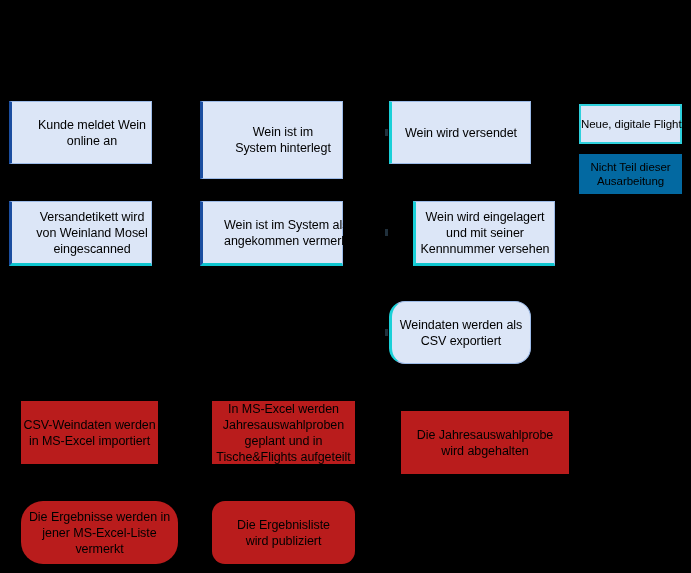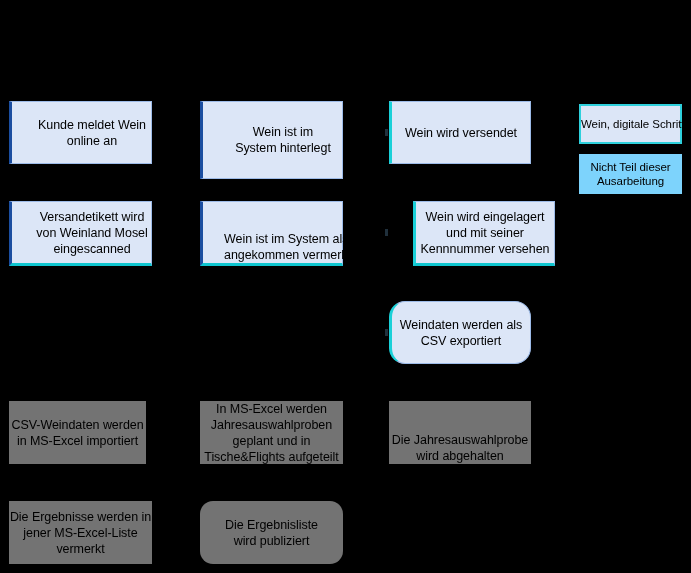--- a/index.html
+++ b/index.html
@@ -47,32 +47,33 @@
   
   .n-blue.accent-left-cyan {
     border-left: 3px solid #1ad0d8;
   }
   
   .n-blue.accent-bottom-cyan {
     border-bottom: 3px solid #0ec6d0;
   }
   
   .n-white {
-    background: #737373;
+    background: #b91c1c;
     border: none;
+    margin-left: 12px;
   }
   
   .n-legend-blue {
     background: #dce6f7;
     border: 2px solid #2ed0dc;
     font-size: 11.5px;
     line-height: 14px;
   }
   .n-legend-white {
-    background: #7dd3fc;
+    background: #0369a1;
     border: none;
     font-size: 11.5px;
     line-height: 14px;
   }
   
   .tick {
     position: absolute;
     width: 3px;
     height: 7px;
     background: #20303c;
@@ -88,29 +89,29 @@
   </div>
 
   <div class="node n-blue accent-left-blue accent-bottom-cyan" style="left:9px; top:201px; width:143px; height:65px;justify-content:flex-end;">
     <span class="label">Versandetikett wird<br>von Weinland Mosel<br>eingescanned</span>
   </div>
 
   <div class="node n-white" style="left:9px; top:401px; width:137px; height:63px;">
     <span class="label">CSV-Weindaten werden<br>in MS-Excel importiert</span>
   </div>
 
-  <div class="node n-white" style="left:9px; top:501px; width:143px; height:63px;">
+  <div class="node n-white" style="left:9px; top:501px; width:157px; height:63px;border-radius:22px;">
     <span class="label">Die Ergebnisse werden in<br>jener MS-Excel-Liste<br>vermerkt</span>
   </div>
 
   <div class="node n-blue accent-left-blue" style="left:200px; top:101px; width:143px; height:78px;">
     <span class="label">Wein ist im<br>System hinterlegt</span>
   </div>
 
-  <div class="node n-blue accent-left-blue accent-bottom-cyan" style="left:200px; top:201px; width:143px; height:65px;align-items:flex-end;">
+  <div class="node n-blue accent-left-blue accent-bottom-cyan" style="left:200px; top:201px; width:143px; height:65px;">
     <span class="label">Wein ist im System als<br>angekommen vermerkt</span>
   </div>
 
   <div class="node n-white" style="left:200px; top:401px; width:143px; height:63px;">
     <span class="label">In MS-Excel werden<br>Jahresauswahlproben<br>geplant und in<br>Tische&amp;Flights aufgeteilt</span>
   </div>
 
   <div class="node n-white" style="left:200px; top:501px; width:143px; height:63px;border-radius:13px;">
     <span class="label">Die Ergebnisliste<br>wird publiziert</span>
   </div>
@@ -123,25 +124,25 @@
   <div class="tick" style="left:385px; top:229px;"></div>
   <div class="node n-blue accent-left-cyan accent-bottom-cyan" style="left:389px; top:201px; width:142px; height:65px;margin-left:24px;">
     <span class="label">Wein wird eingelagert<br>und mit seiner<br>Kennnummer versehen</span>
   </div>
 
   <div class="tick" style="left:385px; top:329px;"></div>
   <div class="node n-blue accent-left-cyan" style="left:389px; top:301px; width:142px; height:63px;border-radius:16px;">
     <span class="label">Weindaten werden als<br>CSV exportiert</span>
   </div>
 
-  <div class="node n-white" style="left:389px; top:401px; width:142px; height:63px;align-items:flex-end;">
+  <div class="node n-white" style="left:389px; top:411px; width:168px; height:63px;">
     <span class="label">Die Jahresauswahlprobe<br>wird abgehalten</span>
   </div>
 
   <div class="node n-legend-blue" style="left:579px; top:104px; width:103px; height:40px;">
-    <span class="label">Wein, digitale Schritte</span>
+    <span class="label">Neue, digitale Flights</span>
   </div>
 
   <div class="node n-legend-white" style="left:579px; top:154px; width:103px; height:40px;">
     <span class="label">Nicht Teil dieser<br>Ausarbeitung</span>
   </div>
 
 </div>
 
 </body></html>

